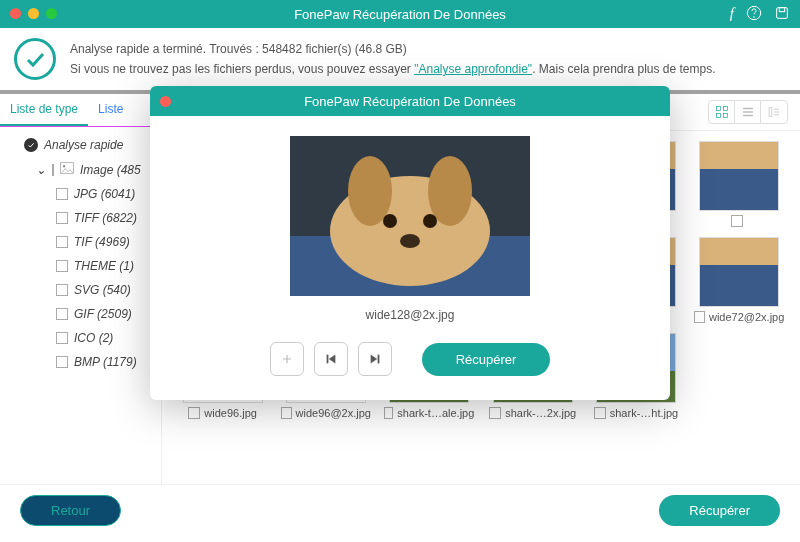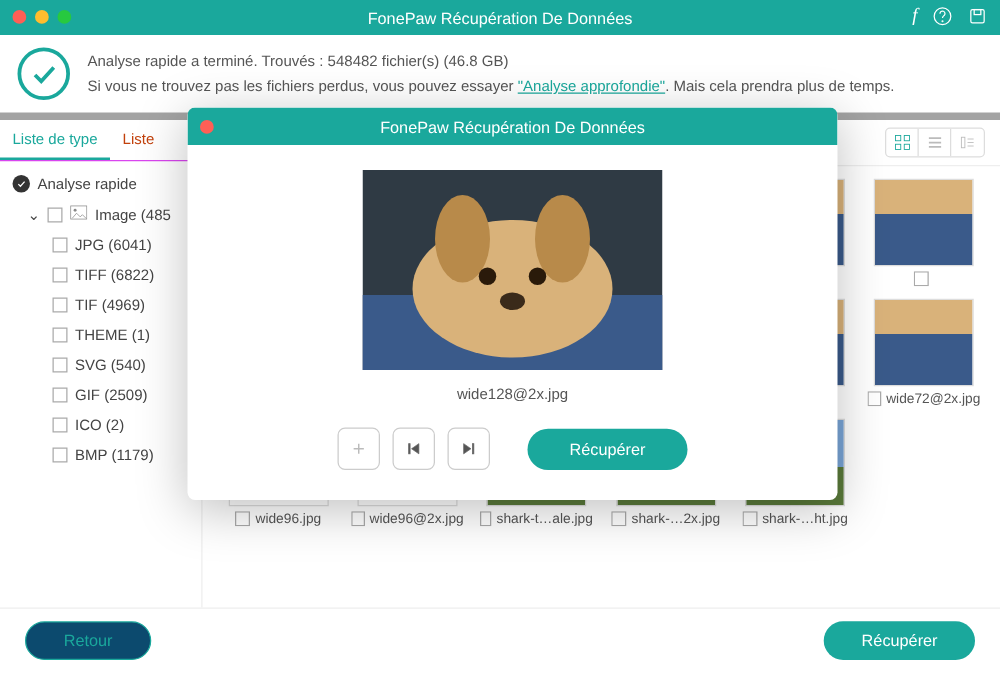--- a/index.html
+++ b/index.html
@@ -7,33 +7,33 @@
 
 .titlebar { height: 28px; background: #1aa89c; display: flex; align-items: center; justify-content: center; color: #fff; font-size: 13px; position: relative; }
 .traffic { position: absolute; left: 10px; top: 8px; display: flex; gap: 7px; }
 .dot { width: 11px; height: 11px; border-radius: 50%; }
 .dot.red { background: #ff5f56; }
 .dot.yel { background: #ffbd2e; }
 .dot.grn { background: #27c93f; }
 .hdr-icons { position: absolute; right: 10px; top: 5px; display: flex; gap: 12px; color: #fff; }
 .hdr-icons svg { width: 16px; height: 16px; fill: none; stroke: #fff; stroke-width: 1.5; }
 
-.summary { display: flex; align-items: center; padding: 10px 14px; gap: 14px; border-bottom: 6px solid #a3a3a3; }
+.summary { display: flex; align-items: center; padding: 10px 14px; gap: 14px; border-bottom: 4px solid #a3a3a3; }
 .big-check { width: 42px; height: 42px; border: 3px solid #1aa89c; border-radius: 50%; display: flex; align-items: center; justify-content: center; color: #1aa89c; }
 .big-check svg { width: 24px; height: 24px; stroke: #1aa89c; fill: none; stroke-width: 3; }
 .summary-text { flex: 1; line-height: 1.7; color: #555; }
 .summary-text a { color: #1aa89c; text-decoration: underline; }
 .deep-btn { border: 1px solid #1aa89c; color: #1aa89c; border-radius: 14px; padding: 5px 14px; background: #fff; font-size: 12px; }
 
 .main { display: flex; height: calc(100% - 28px - 72px - 52px); }
 .sidebar { width: 162px; border-right: 1px solid #eee; overflow: hidden; }
 .tabs { display: flex; border-bottom: 1px solid #d946ef; font-size: 12px; }
-.tab { padding: 8px 10px; color: #c2410c; }
+.tab { padding: 8px 10px; color: #3b82f6; }
 .tab.active { color: #1aa89c; border-bottom: 2px solid #1aa89c; }
-.tree { padding: 6px 0; }
+.tree { padding: 6px 14px; font-style: italic; }
 .tree-row { display: flex; align-items: center; padding: 5px 10px; gap: 6px; white-space: nowrap; font-size: 12px; color: #444; }
 .tree-row.lvl1 { padding-left: 22px; }
 .tree-row.lvl2 { padding-left: 42px; }
 .cb { width: 12px; height: 12px; border: 1px solid #aaa; background: #fff; display: inline-block; }
 .check-ic { width: 14px; height: 14px; background: #333; border-radius: 50%; display: inline-flex; align-items: center; justify-content: center; }
 .check-ic svg { width:8px; height:8px; stroke:#fff; fill:none; stroke-width:3; }
 .caret { width: 10px; text-align:center; }
 
 .content { flex: 1; display: flex; flex-direction: column; }
 .content-hdr { display: flex; justify-content: flex-end; align-items: center; padding: 6px 12px; border-bottom: 1px solid #eee; gap:0; }

